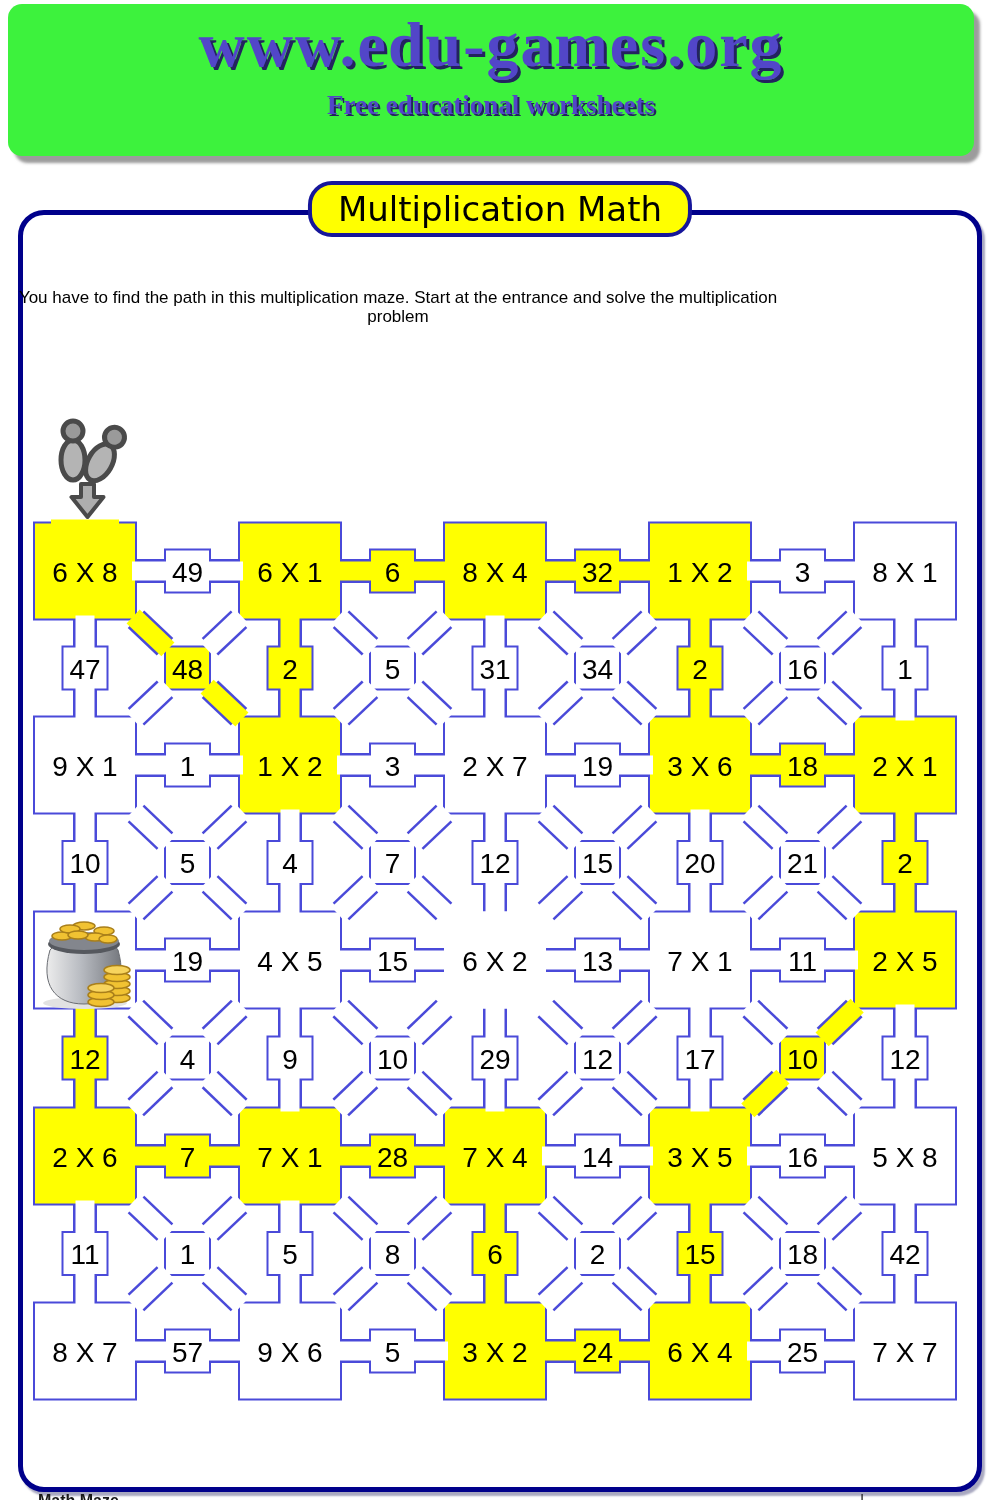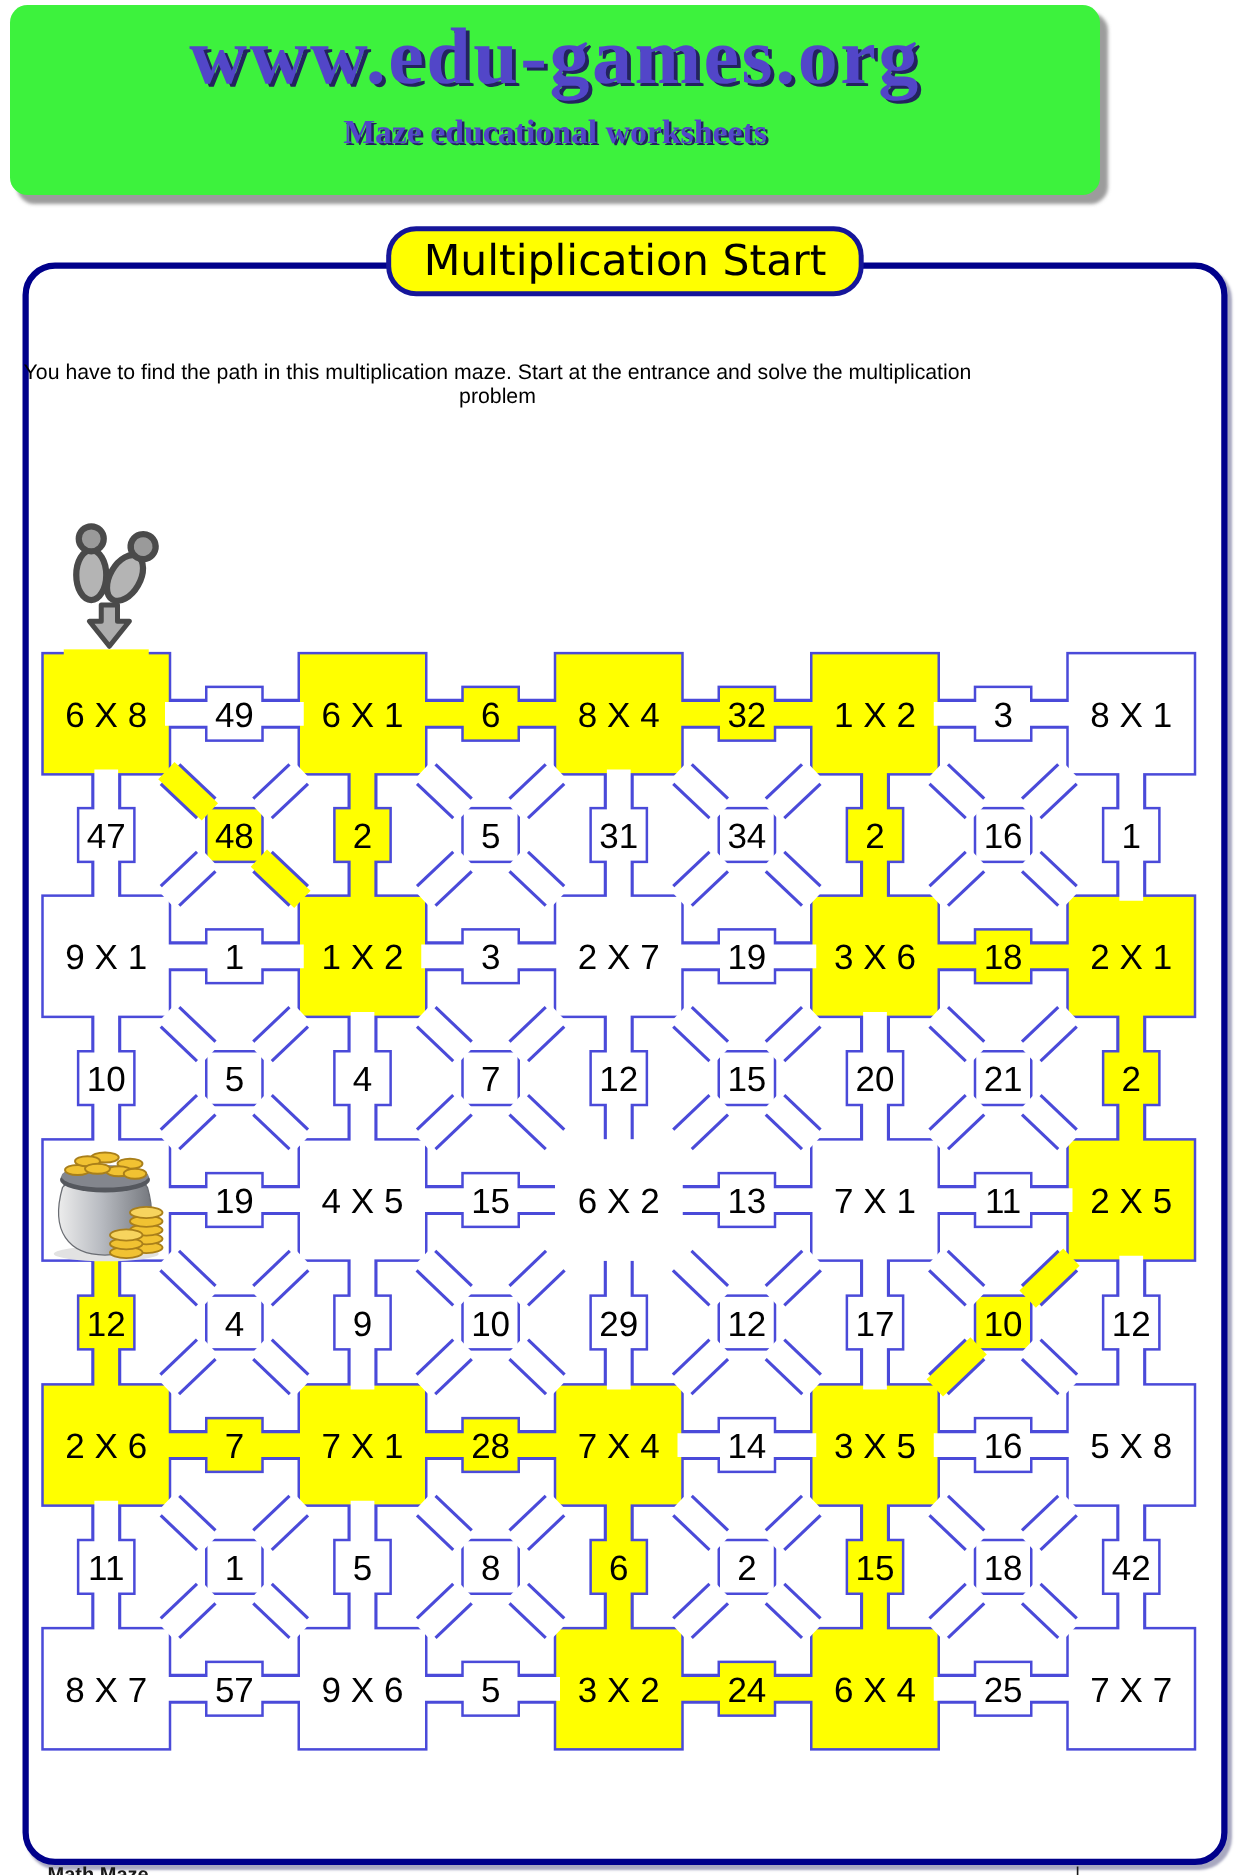--- a/index.html
+++ b/index.html
@@ -1,19 +1,19 @@
 <!DOCTYPE html>
 <html><head>
 <meta charset="utf-8">
 <style>
   html,body{margin:0;padding:0;}
   body{width:1000px;height:1500px;position:relative;overflow:hidden;background:#ffffff;
        font-family:"Liberation Sans",sans-serif;}
 
-  .header-banner{position:absolute;left:8px;top:4px;width:872px;height:152px;background:#3df23d;
+  .header-banner{position:absolute;left:8px;top:4px;width:966px;height:152px;background:#3df23d;
        border-radius:14px;box-shadow:6px 7px 3px rgba(90,90,90,.6);text-align:center;z-index:1;}
   .site-title{margin:0;padding-top:4px;font-family:"Liberation Serif",serif;font-weight:bold;
        font-size:64px;letter-spacing:2px;color:#5246c8;text-shadow:3px 3px 0 #23235e;}
   .tagline{margin:0;padding-top:8px;font-family:"Liberation Serif",serif;font-weight:bold;
        font-size:27px;color:#5246c8;text-shadow:2px 2px 0 #23235e;}
 
   .title-badge{position:absolute;top:181px;left:50%;transform:translateX(-50%);z-index:4;
        background:#ffff00;border:4px solid #16169a;border-radius:24px;height:48px;line-height:48px;
        padding:0 26px;font-family:"DejaVu Sans",sans-serif;font-size:34px;color:#000;white-space:nowrap;}
 
@@ -27,26 +27,26 @@
   svg text{font-family:"Liberation Sans",sans-serif;fill:#000;}
 
   .footer-left{position:absolute;left:38px;top:1492px;font-size:16px;font-weight:bold;color:#1a1a1a;z-index:3;}
   .footer-right{position:absolute;left:860px;top:1492px;font-size:16px;color:#1a1a1a;z-index:3;}
 </style>
 </head>
 <body>
 
 <div class="header-banner">
   <h1 class="site-title">www.edu-games.org</h1>
-  <div class="tagline">Maze educational worksheets</div>
+  <div class="tagline">Free educational worksheets</div>
 </div>
 
 <div class="main-panel"></div>
 
-<div class="title-badge">Multiplication Start</div>
+<div class="title-badge">Multiplication Math</div>
 
 <div class="instructions">
   <div>You have to find the path in this multiplication maze. Start at the entrance and solve the multiplication problem</div>
 </div>
 
 <svg class="maze" width="1000" height="1500" viewBox="0 0 1000 1500">
   <defs>
     <linearGradient id="potG" x1="0" y1="0" x2="1" y2="0">
       <stop offset="0" stop-color="#ececec"></stop>
       <stop offset="0.45" stop-color="#b9bcc2"></stop>

